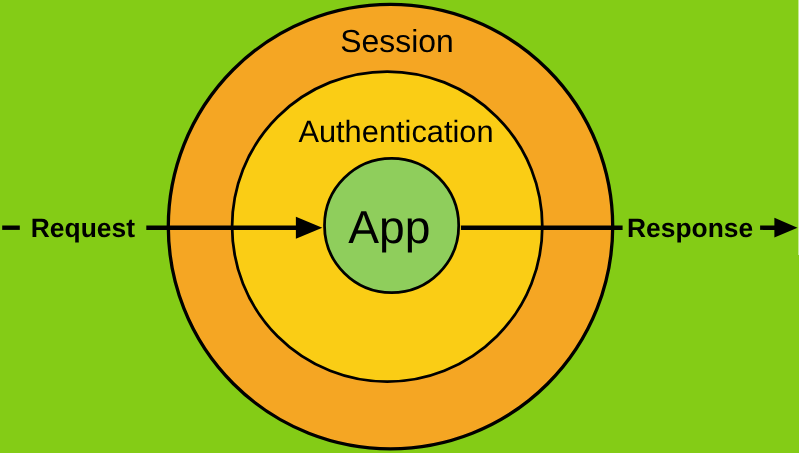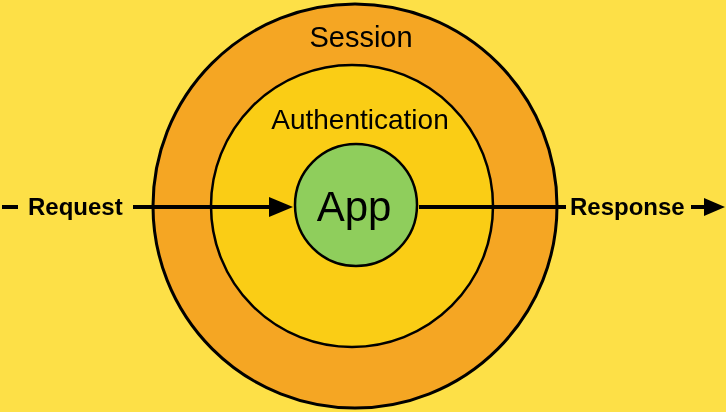--- a/index.html
+++ b/index.html
@@ -4,21 +4,21 @@
 <style>
   html, body {
     margin: 0;
     padding: 0;
     background: #FFFFFF;
   }
   .canvas {
     position: relative;
     width: 726px;
     height: 412px;
-    background: #fde047;
+    background: #84cc16;
     overflow: hidden;
     font-family: "Liberation Sans", sans-serif;
   }
   svg { display: block; }
   .ring {
     stroke: #000000;
   }
   .ring-outer  { stroke-width: 3; }
   .ring-middle { stroke-width: 2.5; }
   .ring-inner  { stroke-width: 2.5; }

